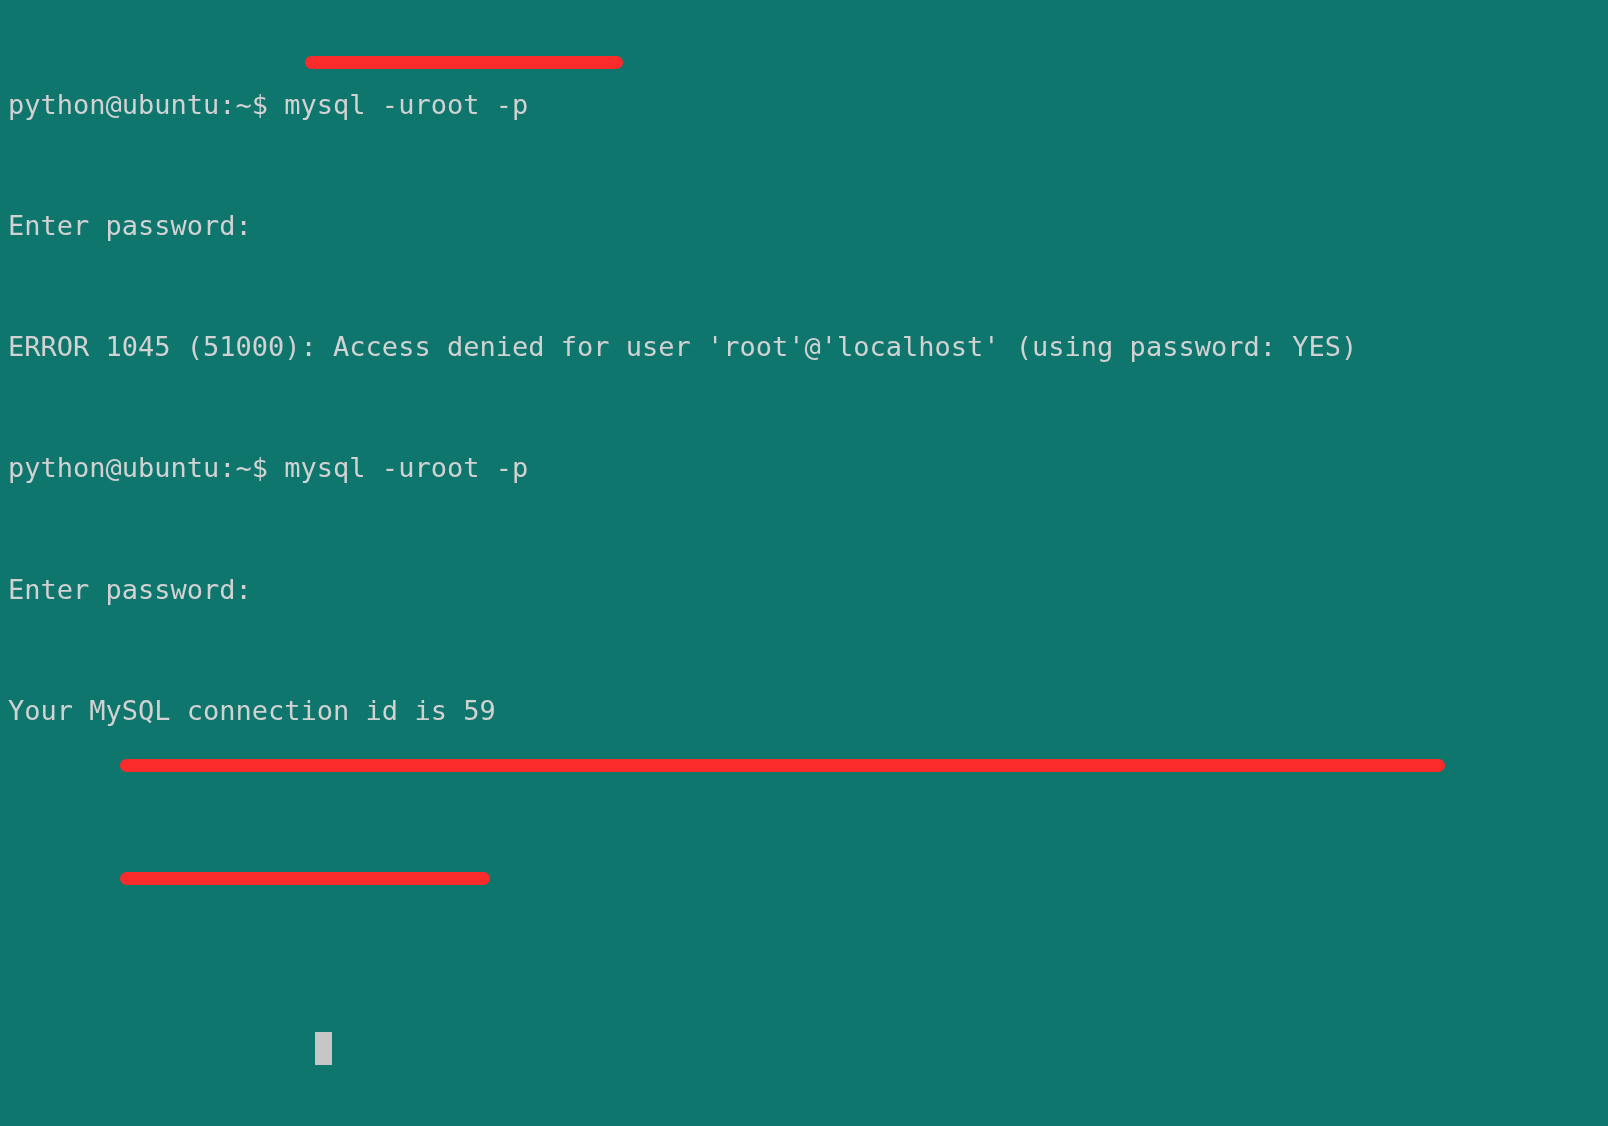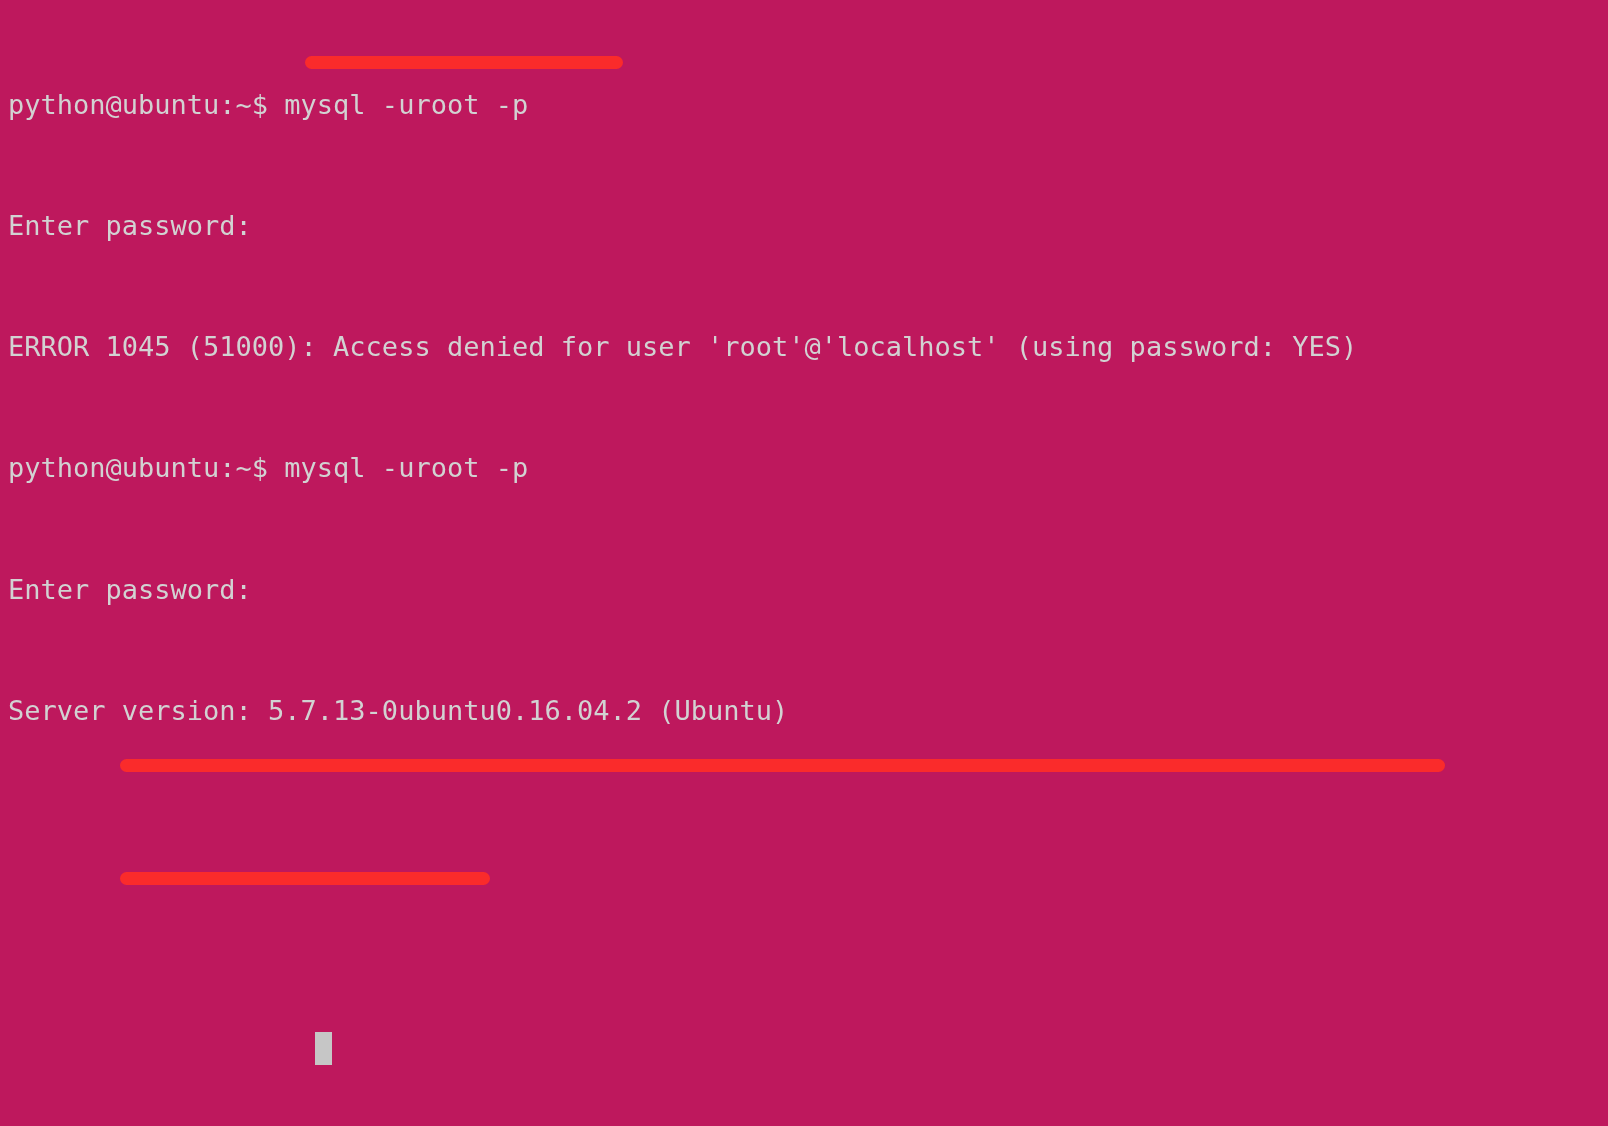--- a/index.html
+++ b/index.html
@@ -10,21 +10,21 @@
   body {
     width: 1608px;
     height: 1126px;
     overflow: hidden;
     font-family: "DejaVu Sans Mono", monospace;
   }
   #terminal {
     position: relative;
     width: 1608px;
     height: 1126px;
-    background: #be185d;
+    background: #0f766e;
     padding: 8px;
     box-sizing: border-box;
   }
   .screen {
     position: absolute;
     left: 8px;
     top: 4px;
     right: 0;
     white-space: pre;
     color: #d2d2d2;
@@ -61,21 +61,21 @@
 <body>
 
 <div id="terminal">
 
   <div class="screen">
     <div class="line">python@ubuntu:~$ mysql -uroot -p</div>
     <div class="line">Enter password: </div>
     <div class="line">ERROR 1045 (51000): Access denied for user 'root'@'localhost' (using password: YES)</div>
     <div class="line">python@ubuntu:~$ mysql -uroot -p</div>
     <div class="line">Enter password: </div>
-    <div class="line">Server version: 5.7.13-0ubuntu0.16.04.2 (Ubuntu)</div>
+    <div class="line">Your MySQL connection id is 59</div>
     <div class="line"></div>
     
     
     
     
     
     
     
     
     

